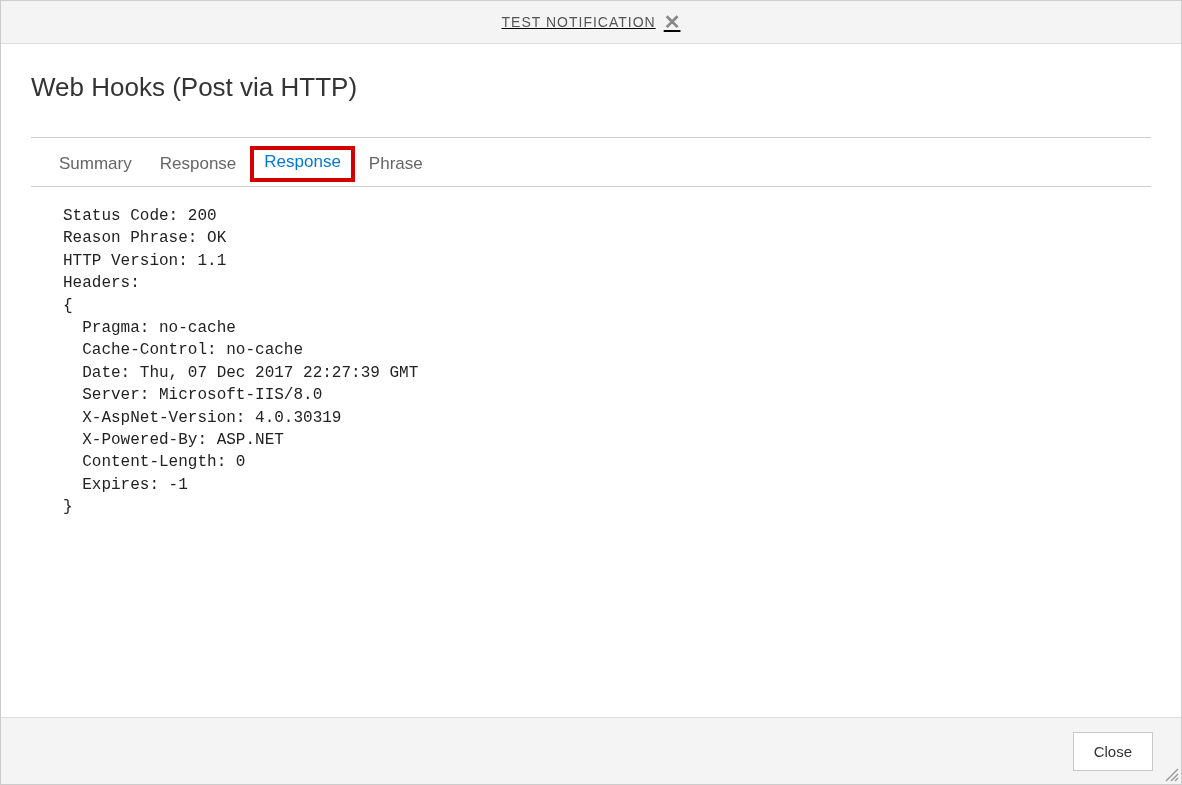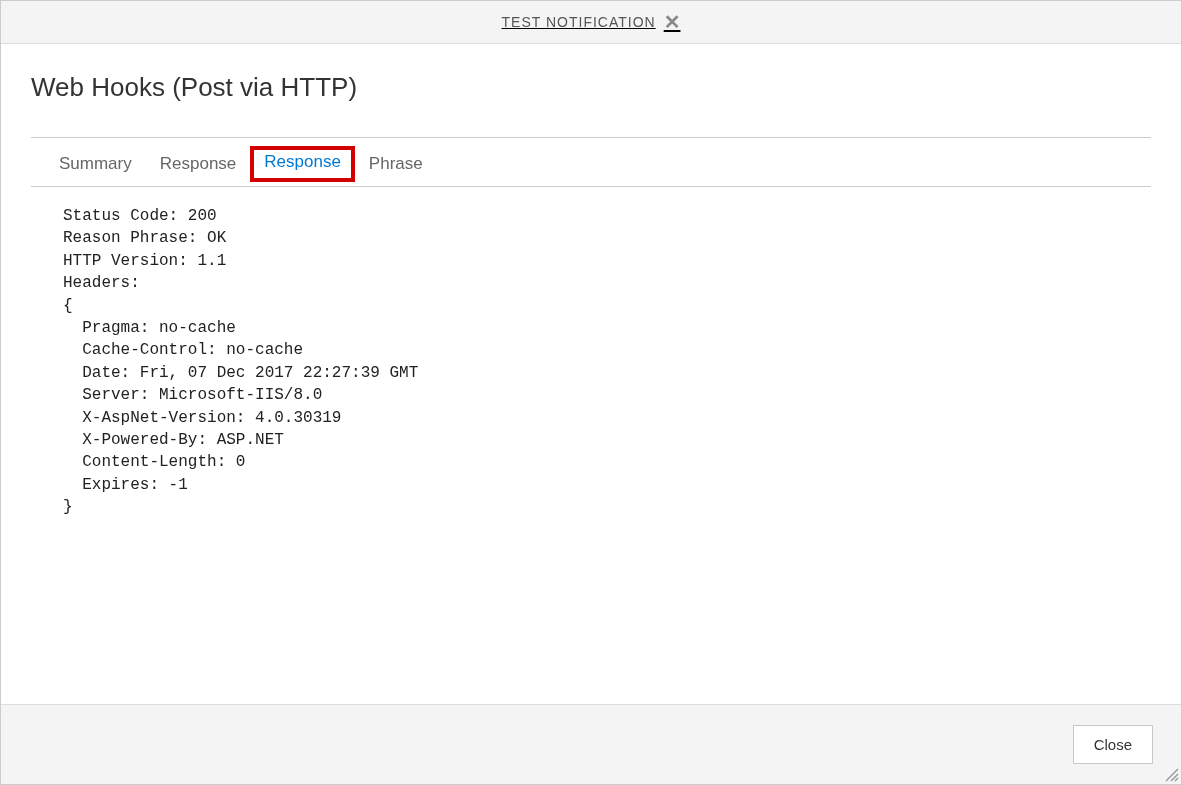--- a/index.html
+++ b/index.html
@@ -86,21 +86,21 @@
       font-size: 16px;
       line-height: 1.4;
       color: #222;
       white-space: pre;
       flex: 1;
       overflow: auto;
     }
     .footer {
       background: #f4f4f4;
       border-top: 1px solid #ddd;
-      height: 80px;
+      height: 67px;
       display: flex;
       align-items: center;
       justify-content: flex-end;
       padding-right: 28px;
       position: relative;
     }
     .close-btn {
       background: #fff;
       border: 1px solid #c8c8c8;
       padding: 10px 20px;
@@ -142,21 +142,21 @@
       <span class="tab">Phrase</span>
     </div>
 
     <div class="response-body">Status Code: 200
 Reason Phrase: OK
 HTTP Version: 1.1
 Headers:
 {
   Pragma: no-cache
   Cache-Control: no-cache
-  Date: Fri, 07 Dec 2017 22:27:39 GMT
+  Date: Thu, 07 Dec 2017 22:27:39 GMT
   Server: Microsoft-IIS/8.0
   X-AspNet-Version: 4.0.30319
   X-Powered-By: ASP.NET
   Content-Length: 0
   Expires: -1
 }</div>
   </div>
 
   <div class="footer">
     <button class="close-btn">Close</button>

